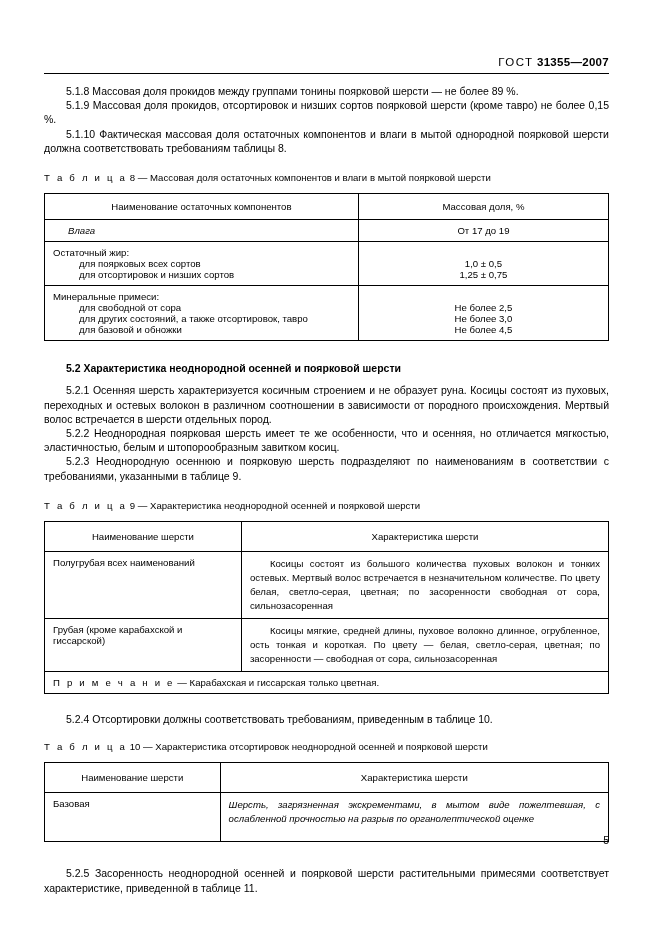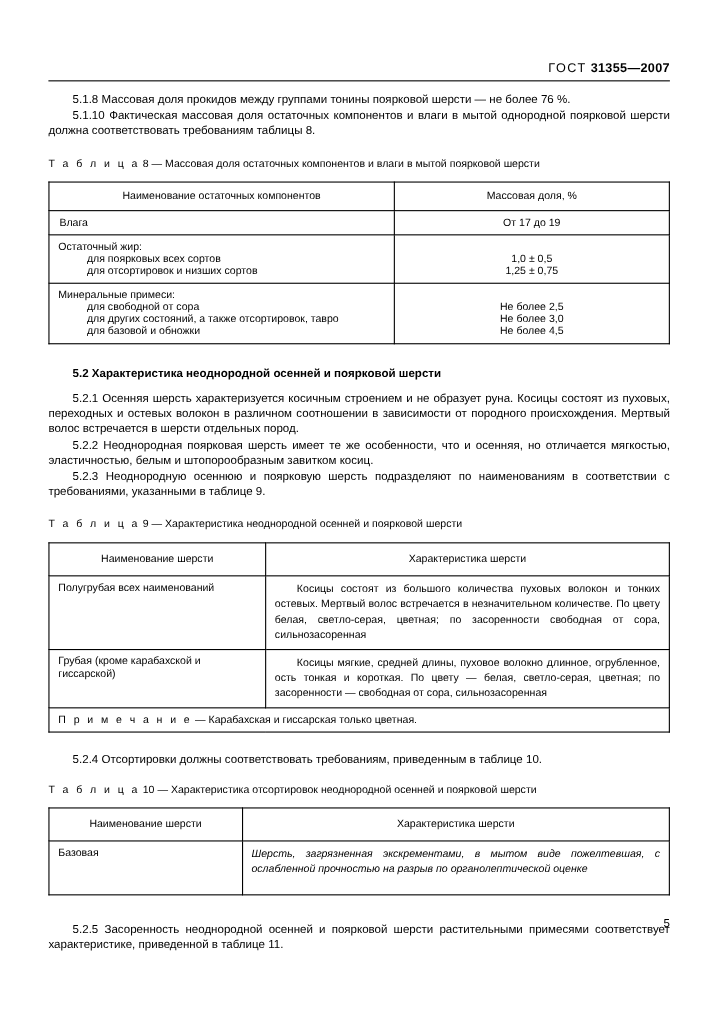--- a/index.html
+++ b/index.html
@@ -88,21 +88,21 @@
     table-layout: fixed;
   }
   table.bordered td, table.bordered th {
     border: 1px solid #000;
     padding: 5px 8px;
     vertical-align: top;
   }
   .t8 td.c1 { width: 56%; }
   .t8 td.c2 { width: 44%; text-align: center; margin-left: 24px; }
   .t8 .hdr td { text-align: center; padding-top: 7px; padding-bottom: 7px;}
-  .t8 .cellpad { padding-left: 9px; }
+  .t8 .cellpad { padding-left: 23px; font-style: italic; }
   .sub { padding-left: 26px; }
 
   .t9 td.c1 { width: 34%; }
   .t9 td.c2 { width: 66%; }
   .t9 .hdr td { text-align: center; padding-top: 9px; padding-bottom: 9px;}
   .t9 .just { text-align: justify; line-height: 14px; }
   .t9 .ind { text-indent: 20px; }
   .note-row td { padding: 7px 10px; }
   .note-word { letter-spacing: 2.2px; }
 
@@ -125,21 +125,22 @@
 <div class="page">
 
   <div class="header">
     <span class="gost-word">ГОСТ</span>
     <span class="gost-num">31355—2007</span>
   </div>
   <div class="header-rule"></div>
 
   <div class="content">
 
-    <p class="indent">5.1.8  Массовая доля прокидов между группами тонины поярковой шерсти — не более 76 %.</p>
+    <p class="indent">5.1.8  Массовая доля прокидов между группами тонины поярковой шерсти — не более 89 %.</p>
+    <p class="indent">5.1.9  Массовая доля прокидов, отсортировок и низших сортов поярковой шерсти (кроме тавро) не более 0,15 %.</p>
     <p class="indent">5.1.10  Фактическая массовая доля остаточных компонентов и влаги в мытой однородной поярковой шерсти должна соответствовать требованиям таблицы 8.</p>
 
     <div class="spacer-16"></div>
 
     <p class="table-caption">
       <span class="tword">Т а б л и ц а</span>
       <span>8 — Массовая доля остаточных компонентов и влаги в мытой поярковой шерсти</span>
     </p>
 
     <div class="spacer-8"></div>

